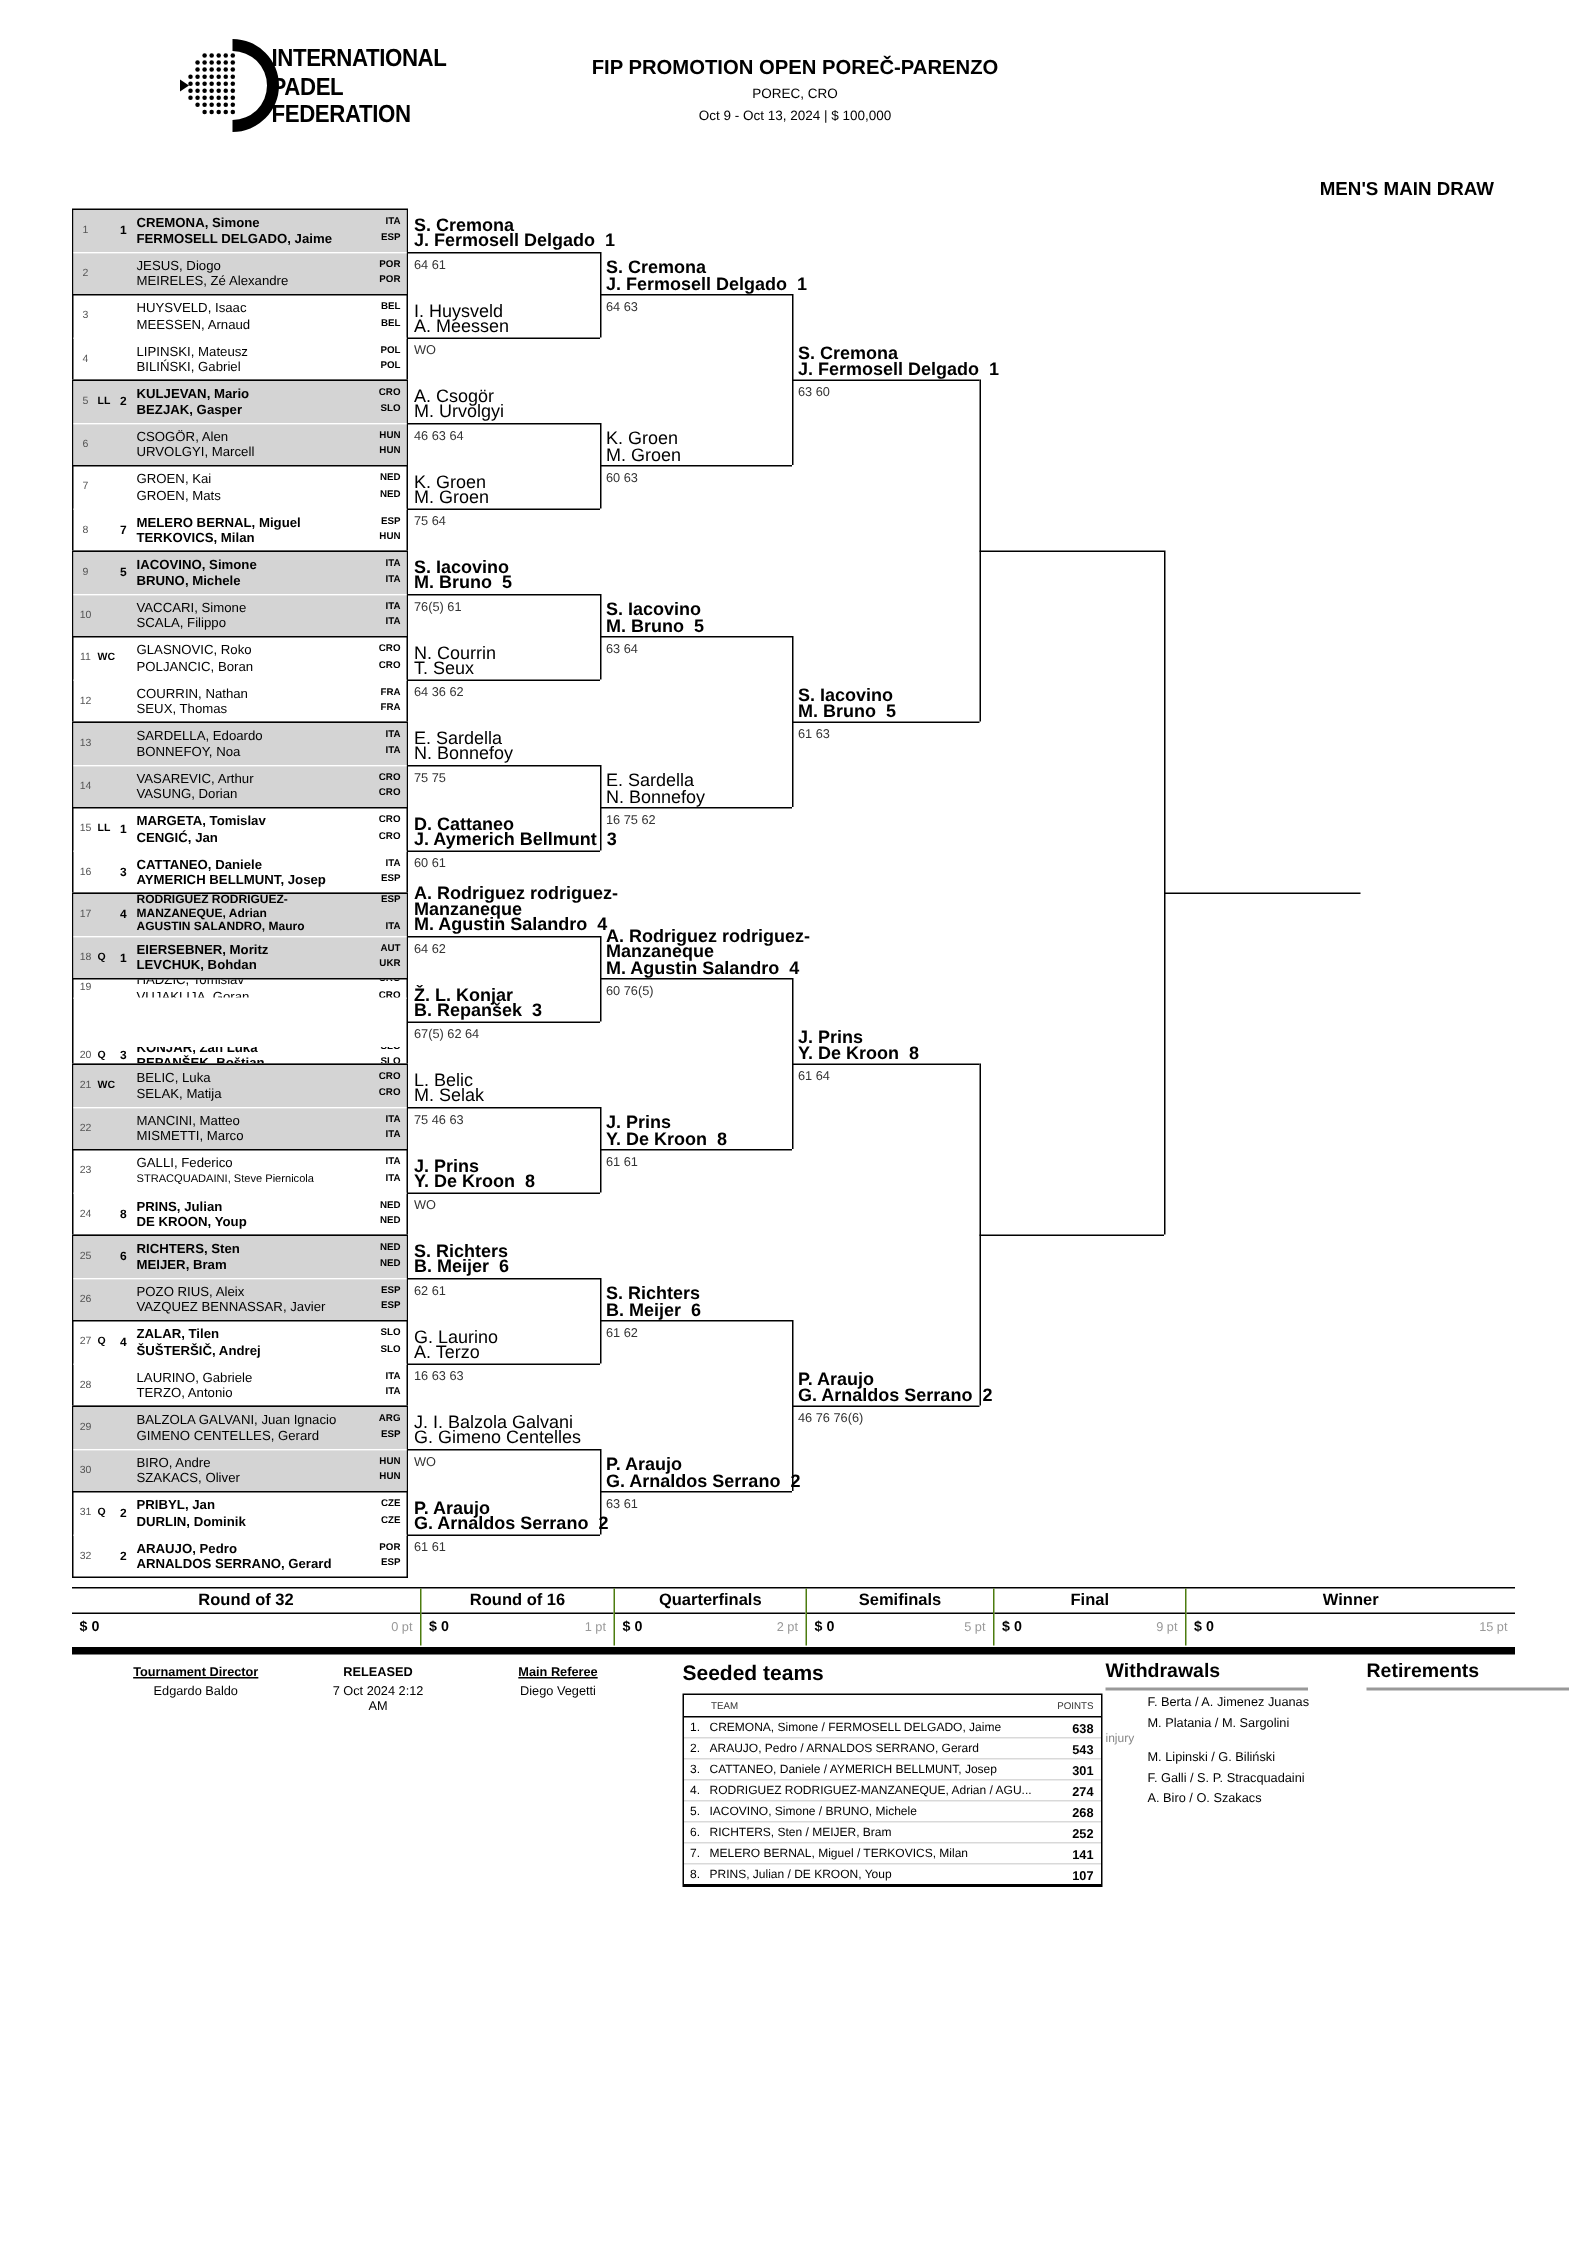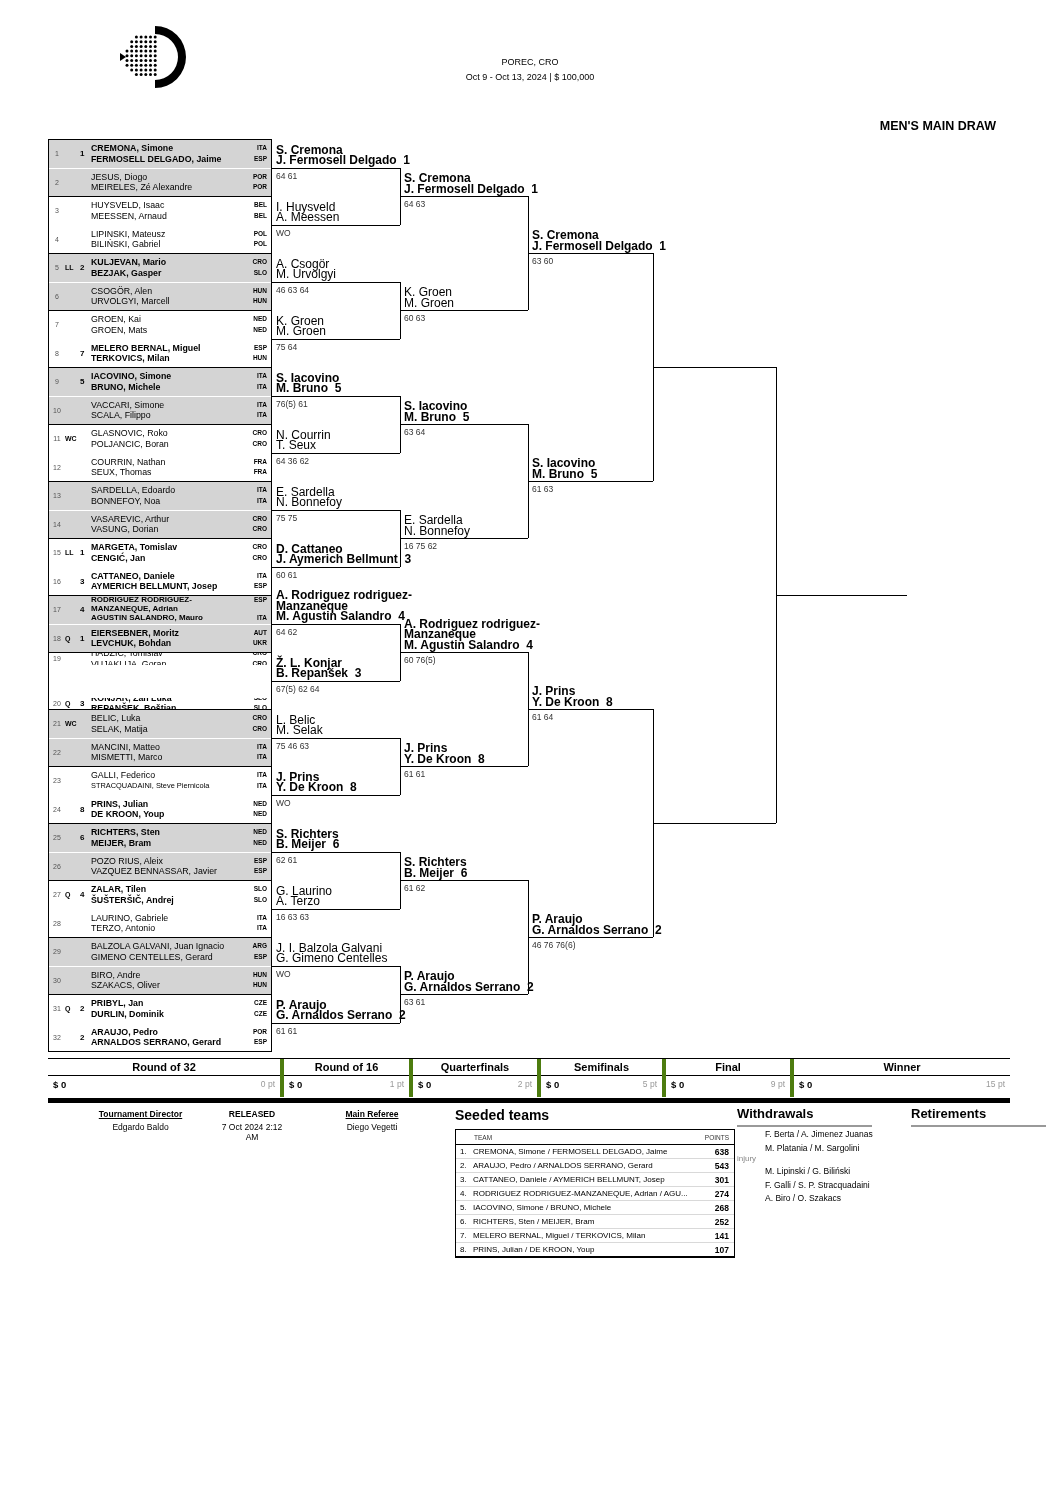--- a/index.html
+++ b/index.html
@@ -41,21 +41,21 @@
   .entry{position:absolute;}
   .rule{position:absolute;left:0;top:0;width:100%;height:1px;background:#000;}
   .enames{position:absolute;left:4px;bottom:2px;white-space:nowrap;font-size:12px;line-height:10.5px;}
   .enames.b{font-weight:bold;}
   .escore{position:absolute;left:4px;top:3px;font-size:8.5px;color:#333;white-space:nowrap;}
   .vline{position:absolute;width:1px;background:#000;}
 
   
   #prizes{position:absolute;left:48px;top:1058px;width:962px;height:38px;
           border-top:1px solid #000;display:flex;box-sizing:content-box;}
-  .pcol{box-sizing:border-box;border-left:4px solid #4d7c0f;display:flex;flex-direction:column;}
+  .pcol{box-sizing:border-box;border-left:1px solid #4d7c0f;display:flex;flex-direction:column;}
   .pcol:first-child{border-left:none;}
   .phead{height:17px;border-bottom:1px solid #000;font-size:11px;font-weight:bold;
          text-align:center;line-height:16px;box-sizing:border-box;}
   .pmoney{flex:1;display:flex;justify-content:space-between;padding:3px 5px 0 5px;}
   .pm{font-size:9.5px;font-weight:bold;}
   .pp{font-size:8.5px;color:#999;}
 
   .divider{position:absolute;left:48px;top:1098px;width:962px;height:5px;background:#000;}
 
   
@@ -147,20 +147,26 @@
         <circle cx="27.799999999999997" cy="47.9" r="1.5"></circle>
         <circle cx="32.5" cy="47.9" r="1.5"></circle>
         <circle cx="37.199999999999996" cy="47.9" r="1.5"></circle>
         <circle cx="18.4" cy="52.599999999999994" r="1.5"></circle>
         <circle cx="23.099999999999998" cy="52.599999999999994" r="1.5"></circle>
         <circle cx="27.799999999999997" cy="52.599999999999994" r="1.5"></circle>
         <circle cx="32.5" cy="52.599999999999994" r="1.5"></circle>
         <circle cx="37.199999999999996" cy="52.599999999999994" r="1.5"></circle>
       </g>
   </svg>
+  <div class="logo-text">
+    <div>INTERNATIONAL</div>
+    <div>PADEL</div>
+    <div>FEDERATION</div>
+  </div>
+  <div class="hdr-title">FIP PROMOTION OPEN POREČ-PARENZO</div>
   <div class="hdr-loc">POREC, CRO</div>
   <div class="hdr-date">Oct 9 - Oct 13, 2024   |   $ 100,000</div>
   <div class="draw-title">MEN'S MAIN DRAW</div>
 
   <div id="bracket">
       <div class="matchbox shaded" style="top: 139px;">
         <div class="teamrow bold">
           <span class="tpos">1</span>
           <span class="ttag"></span>
           <span class="tnum">1</span>
@@ -900,21 +906,21 @@
       <div class="pcol" style="width: 220px;">
         <div class="phead">Winner</div>
         <div class="pmoney">
           <span class="pm">$ 0</span>
           <span class="pp">15 pt</span>
         </div>
       </div>
     </div>
   <div class="divider"></div>
 
-  <div class="off" style="left:73px;top:1109px;width:135px;text-align:center;">
+  <div class="off" style="left:63px;top:1109px;width:135px;text-align:center;">
     <div class="lbl u">Tournament Director</div>
     <div class="val">Edgardo Baldo</div>
   </div>
   <div class="off" style="left:212px;top:1109px;width:80px;">
     <div class="lbl">RELEASED</div>
     <div class="val">7 Oct 2024  2:12</div>
     <div class="val" style="margin-top:0;">AM</div>
   </div>
   <div class="off" style="left:312px;top:1109px;width:120px;">
     <div class="lbl u">Main Referee</div>

